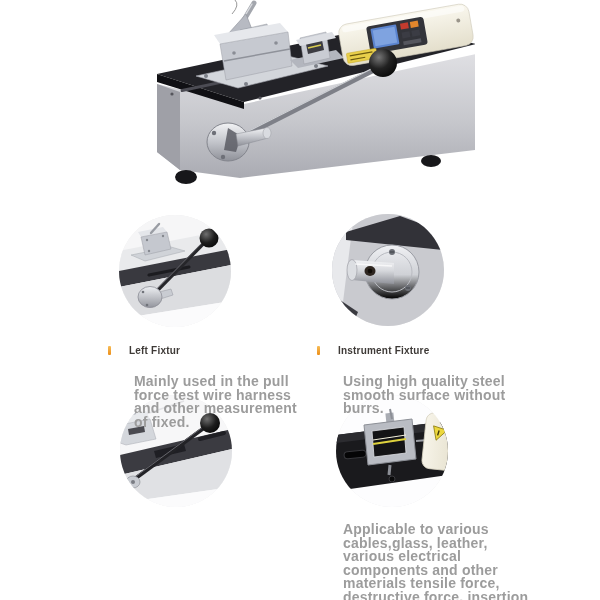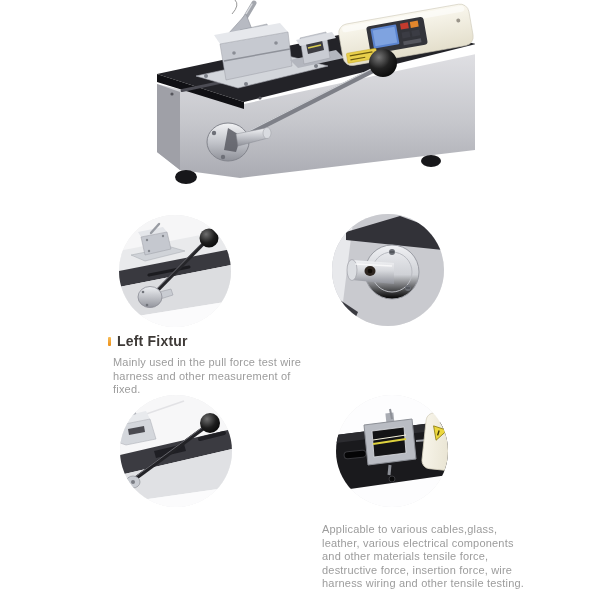--- a/index.html
+++ b/index.html
@@ -13,22 +13,22 @@
   .c3{left:120px;top:395px;}
   .c4{left:336px;top:395px;}
   .feature{position:absolute;}
   .f1{left:108px;top:333px;width:196px;}
   .f2{left:317px;top:333px;width:206px;}
   .f3{left:109px;top:517px;width:206px;}
   .f4{left:317px;top:516px;width:212px;}
   .feature-heading{display:flex;align-items:center;gap:6px;}
   .accent-bar{width:3px;height:9px;border-radius:1px;flex:0 0 auto;
         background:linear-gradient(#f7bd58,#ec8e18);}
-  .feature-title{font-size:14px;font-weight:bold;color:#3e3a37;margin:0;letter-spacing:.2px;}
-  .feature-desc{margin:7px 0 0 5px;font-size:11px;line-height:13.5px;color:#9c9c9c;letter-spacing:.2px;}
+  .feature-title{font-size:10px;font-weight:bold;color:#3e3a37;margin:12px;letter-spacing:.2px;}
+  .feature-desc{margin:7px 0 0 26px;font-size:14px;line-height:13.5px;color:#9c9c9c;letter-spacing:.2px;font-weight:bold;}
   svg{display:block;}
 </style>
 </head>
 <body>
 
 <div class="page">
 
   <div class="hero">
     <svg width="335" height="196" viewBox="0 0 335 196">
       <defs>
@@ -253,19 +253,26 @@
   </div>
 
   <section class="feature f1">
     <div class="feature-heading">
       <span class="accent-bar"></span>
       <h3 class="feature-title">Left Fixtur</h3>
     </div>
     <p class="feature-desc">Mainly used in the pull force test wire harness and other measurement of fixed.</p>
   </section>
 
+  <section class="feature f2">
+    <div class="feature-heading">
+      <span class="accent-bar"></span>
+      <h3 class="feature-title">Instrument Fixture</h3>
+    </div>
+    <p class="feature-desc">Using high quality steel smooth surface without burrs.</p>
+  </section>
 
 
   <section class="feature f4">
     <p class="feature-desc">Applicable to various cables,glass, leather, various electrical components and other materials tensile force, destructive force, insertion force, wire harness wiring and other tensile testing.</p>
   </section>
 
 </div>
 
 </body></html>

